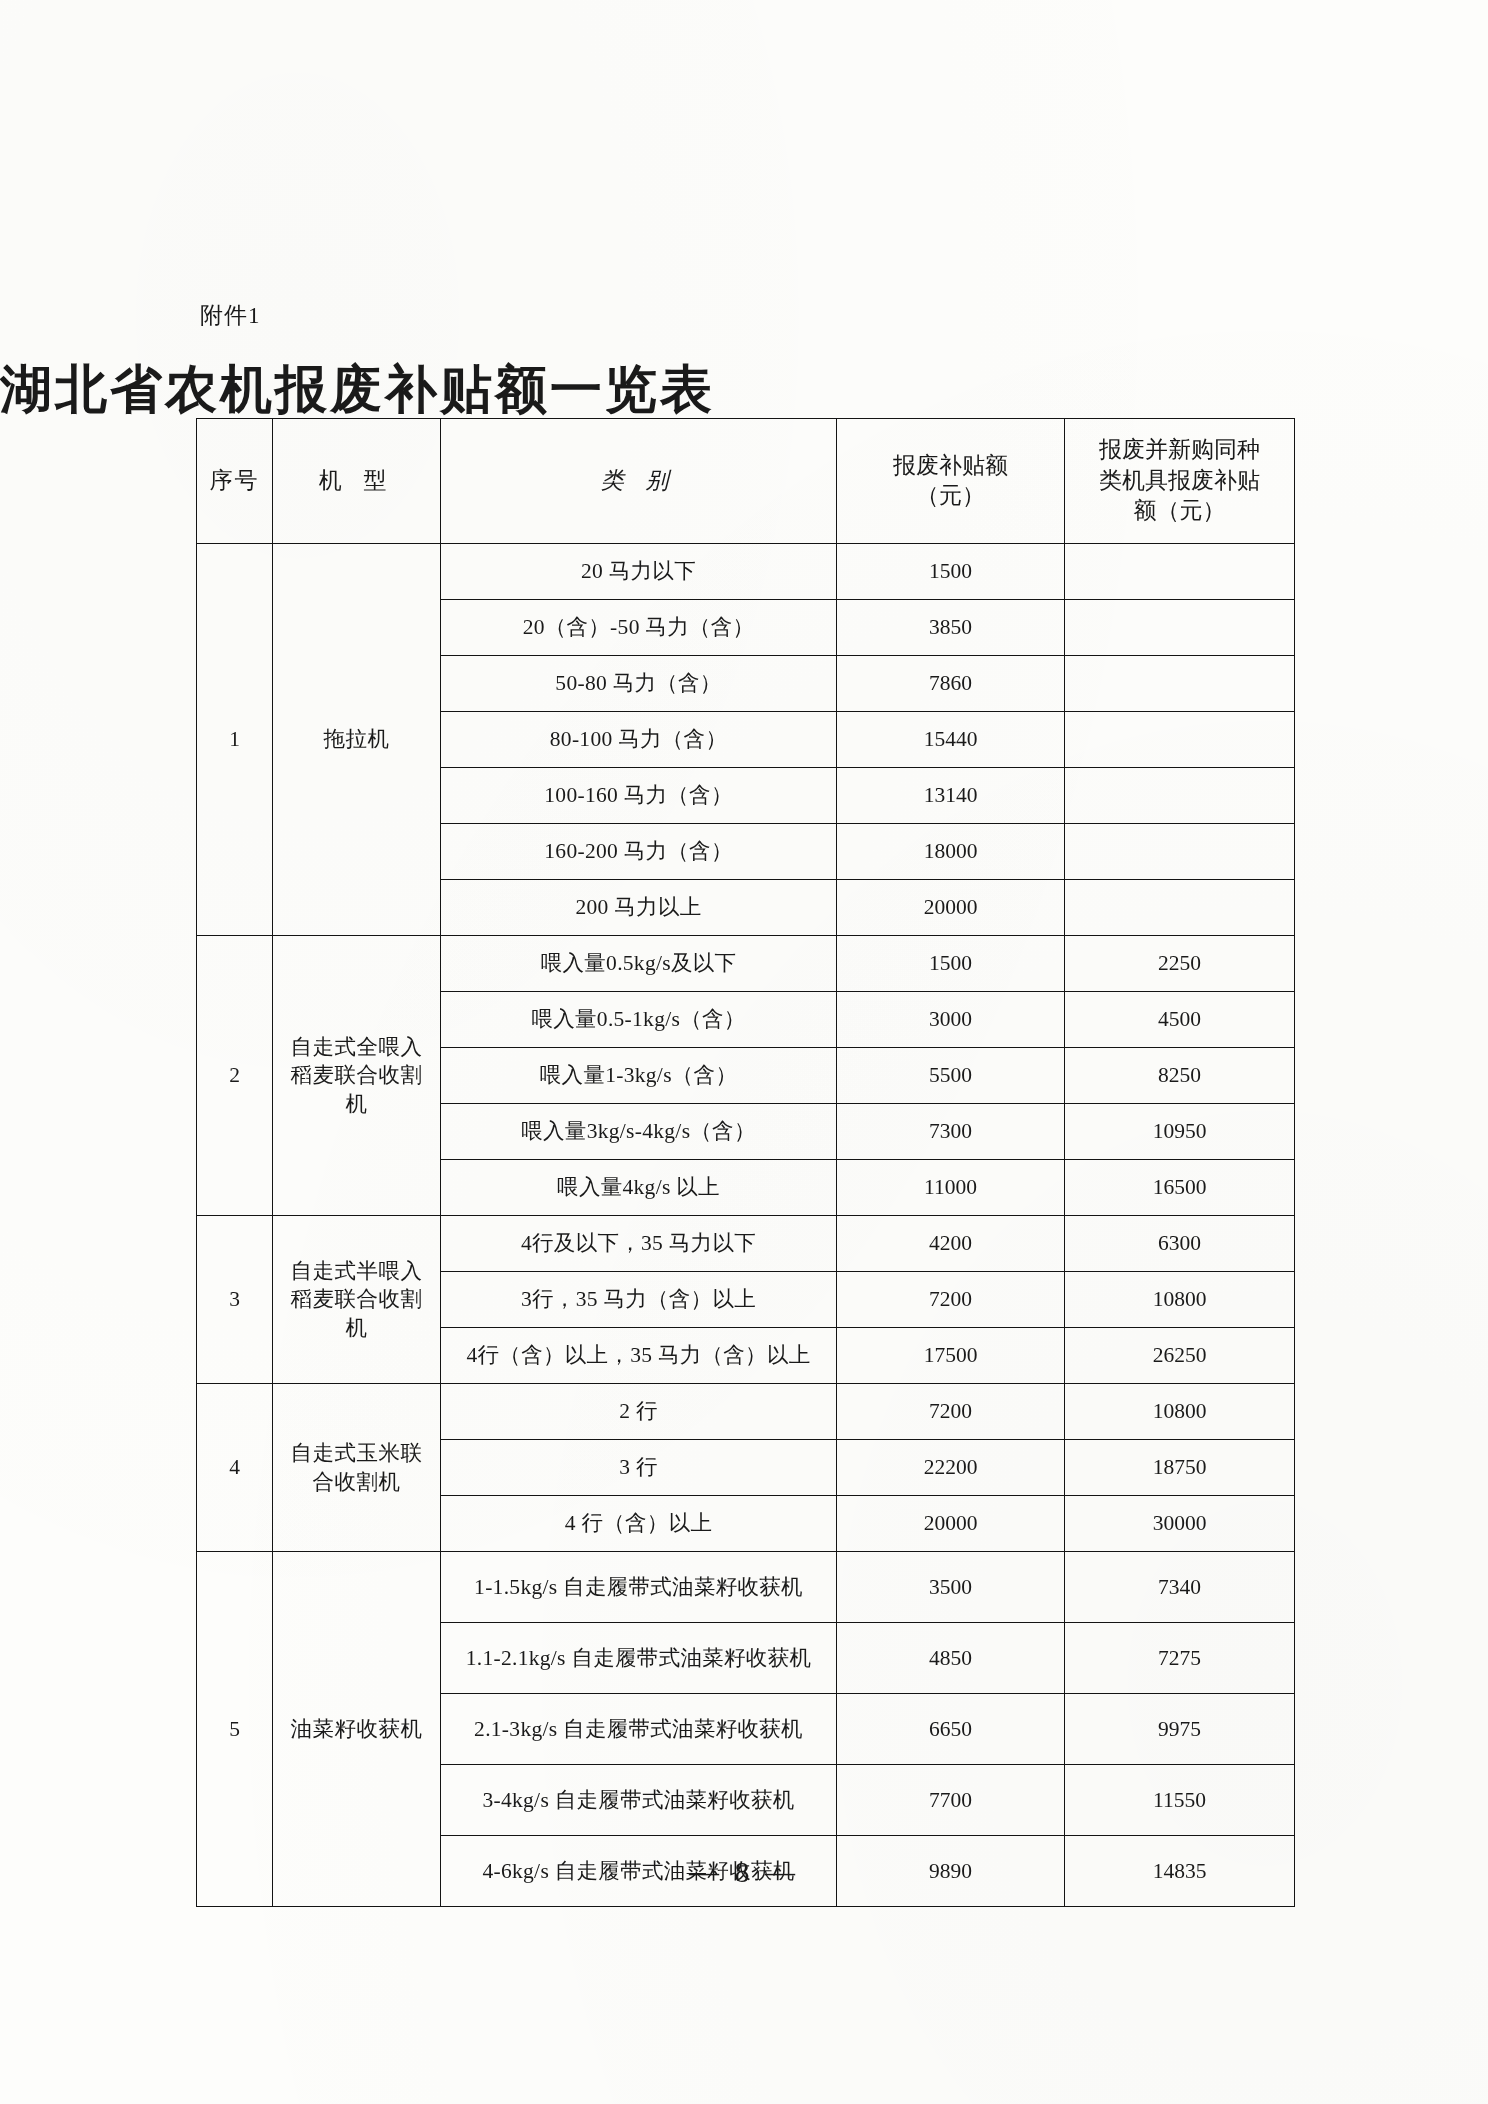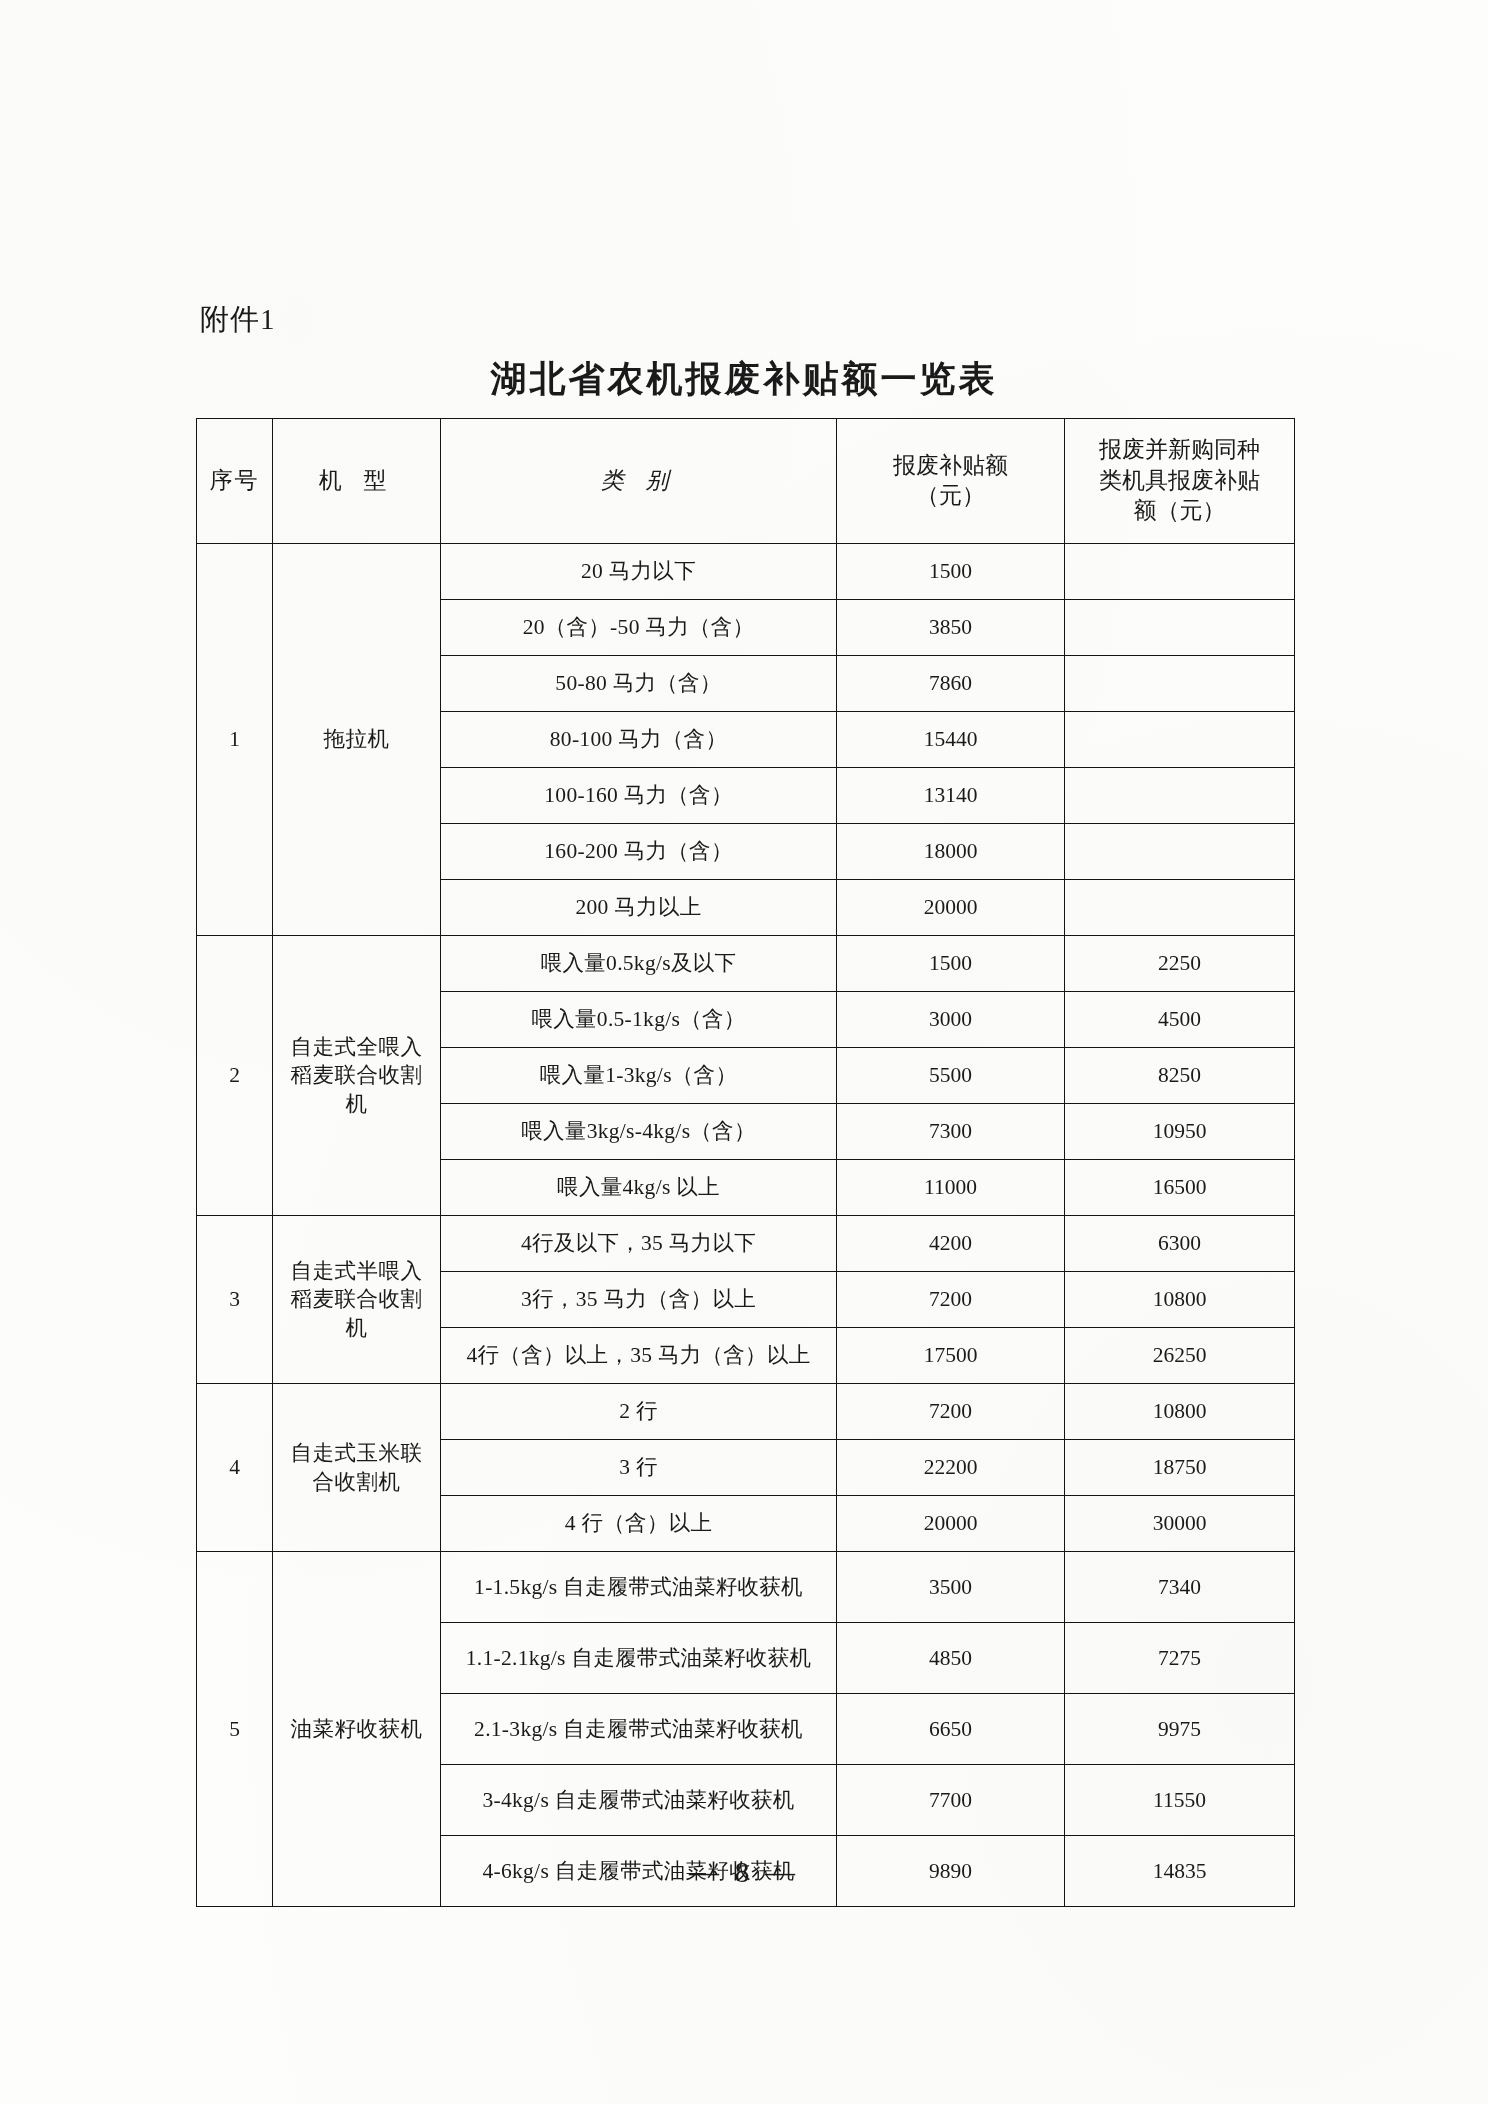--- a/index.html
+++ b/index.html
@@ -29,31 +29,30 @@
     inset: 0;
     background:
       radial-gradient(ellipse at 20% 15%, rgba(0,0,0,0.012), rgba(0,0,0,0) 60%),
       radial-gradient(ellipse at 85% 80%, rgba(0,0,0,0.015), rgba(0,0,0,0) 65%);
     pointer-events: none;
   }
   .attachment-label {
     position: absolute;
     left: 200px;
     top: 300px;
-    font-size: 29px;
+    font-size: 23px;
     letter-spacing: 1px;
     font-family: "Liberation Serif", serif;
   }
   .doc-title {
     position: absolute;
     left: 0;
     right: 0;
     top: 355px;
-    text-align: center;
-    font-size: 36px;
+    font-size: 52px;
     font-weight: bold;
     letter-spacing: 3px;
     font-family: "DejaVu Serif", "Liberation Serif", serif;
   }
   table.subsidy {
     position: absolute;
     left: 196px;
     top: 418px;
     width: 1098px;
     border-collapse: collapse;

